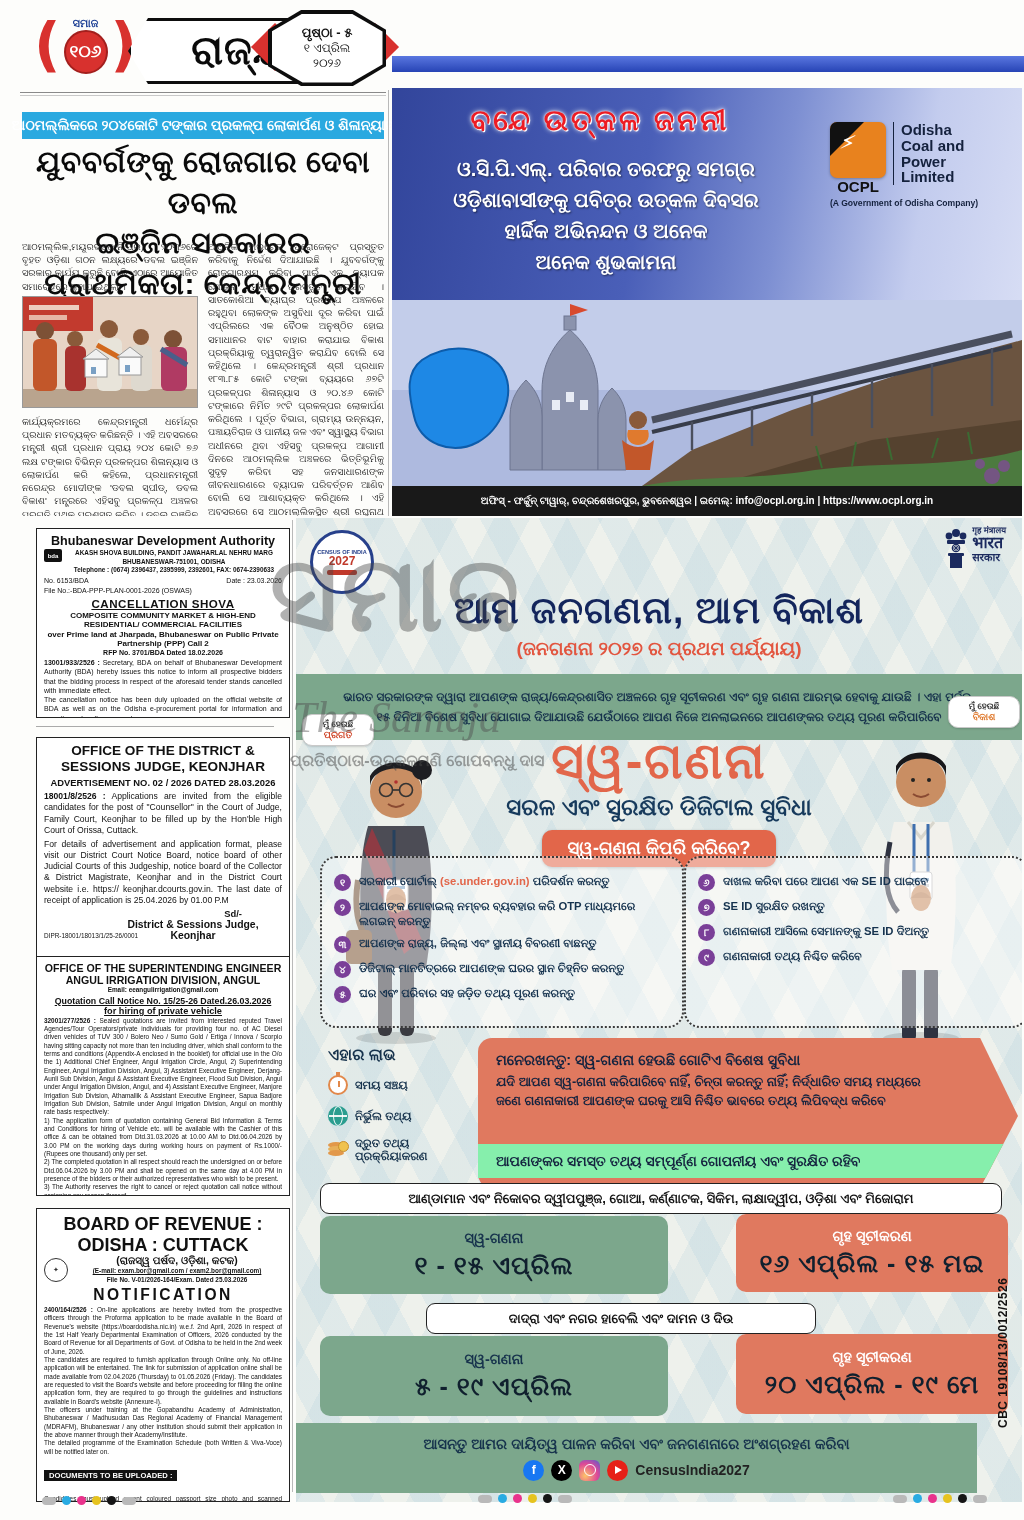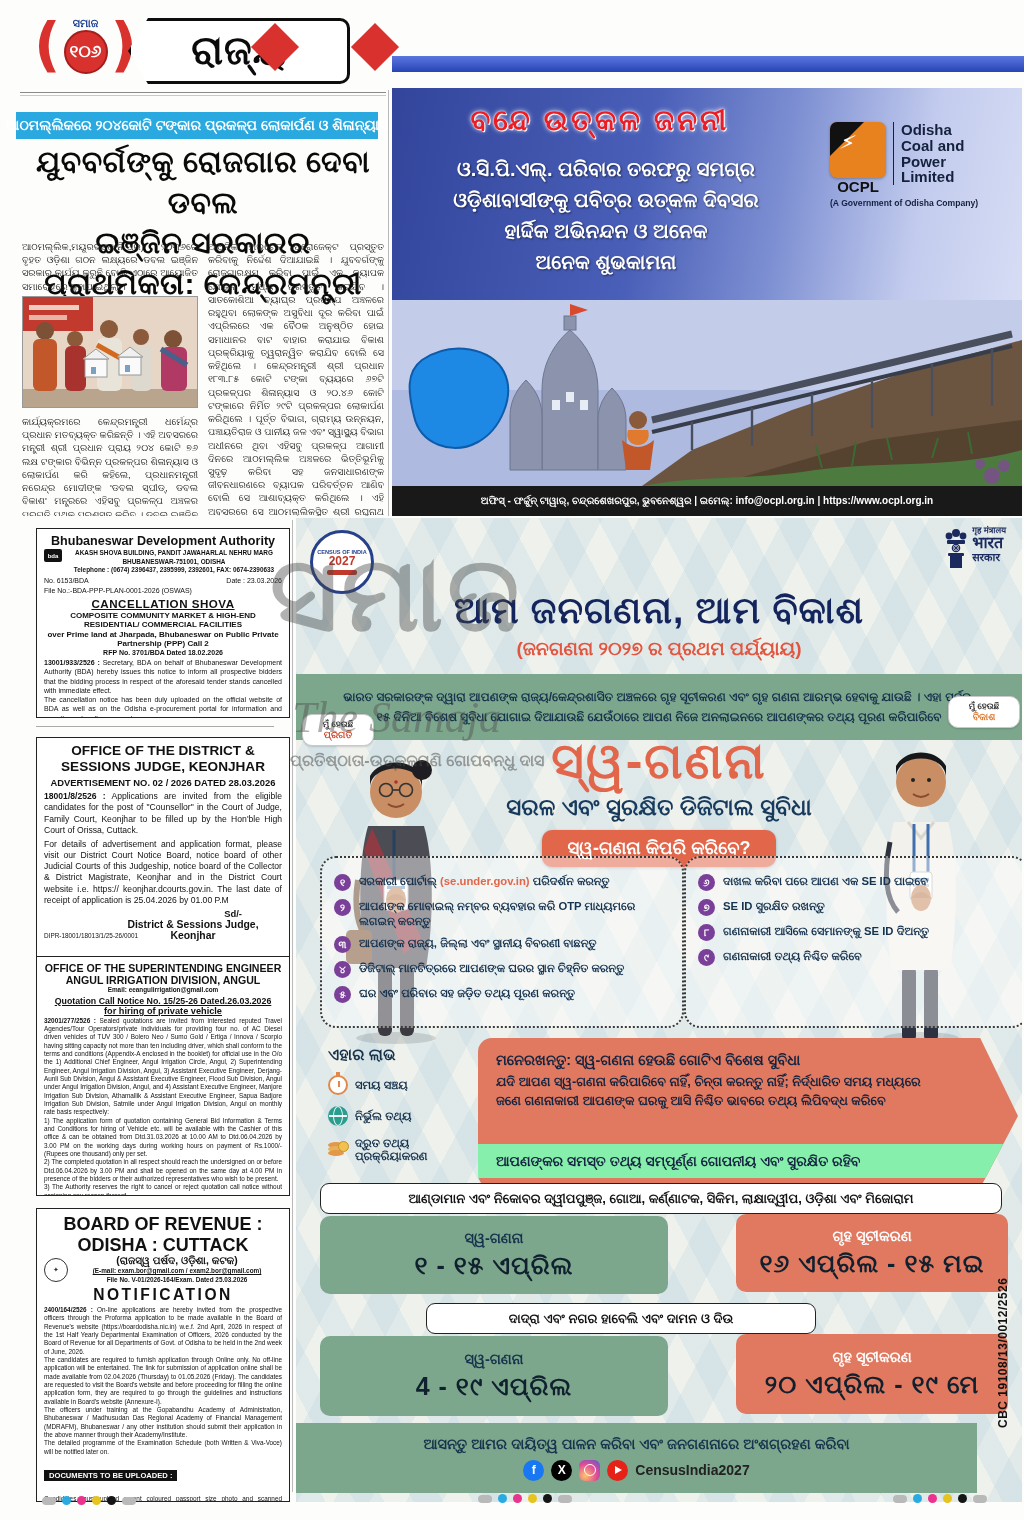--- a/index.html
+++ b/index.html
@@ -158,25 +158,32 @@
     </span>
     <span class="brak">)</span>
   </div>
 
   <div class="abs sec-banner" style="left:128px;top:18px;width:216px;height:60px">
     <span>ରାଜ୍ୟ</span>
   </div>
 
   <div class="abs red-diamond" style="left:258px;top:30px"></div>
   <div class="abs red-diamond" style="left:358px;top:30px"></div>
+  <div class="abs oct-outer" style="left:268px;top:10px;width:118px;height:76px">
+    <div class="oct-inner">
+      <span class="b" style="font-size:13px">ପୃଷ୍ଠା - ୫</span>
+      <span style="font-size:12px">୧ ଏପ୍ରିଲ</span>
+      <span style="font-size:12px">୨୦୨୬</span>
+    </div>
+  </div>
 
   <div class="abs mast-rule" style="left:20px;top:92px;width:366px"></div>
   <div class="abs top-blue" style="left:392px;top:56px;width:632px;height:16px"></div>
 
-  <div class="abs kicker" style="left:16px;top:112px;width:362px;height:27px">
+  <div class="abs kicker" style="left:22px;top:112px;width:362px;height:27px">
     <span class="nw">ଆଠମଲ୍ଲିକରେ ୨୦୪କୋଟି ଟଙ୍କାର ପ୍ରକଳ୍ପ ଲୋକାର୍ପଣ ଓ ଶିଳାନ୍ୟାସ</span>
   </div>
   <div class="abs headline" style="left:22px;top:142px;width:362px">
     <div>ଯୁବବର୍ଗଙ୍କୁ ରୋଜଗାର ଦେବା ଡବଲ</div>
     <div>ଇଞ୍ଜିନ ସରକାରର ପ୍ରାଥମିକତା: କେନ୍ଦ୍ରମନ୍ତ୍ରୀ</div>
   </div>
 
   <div class="abs" style="left:22px;top:240px;width:176px;height:276px;overflow:hidden">
     <div class="bodytxt">ଆଠମଲ୍ଲିକ,ମୟୂରଭଞ୍ଜ(ନି.ପ୍ର): ୨୦୩୬ରେ ବୃହତ ଓଡ଼ିଶା ଗଠନ ଲକ୍ଷ୍ୟରେ ଡବଲ ଇଞ୍ଜିନ ସରକାର କାର୍ଯ୍ୟ କରୁଛି ବୋଲି ଏଠାରେ ଆୟୋଜିତ ସମାରୋହରେ କୁହାଯାଇଥିଲା ।</div>
     <svg class="photo-frame" width="174" height="110" viewBox="0 0 174 110" style="margin:3px 0">
@@ -553,21 +560,21 @@
     <div class="abs dbox orange" style="left:440px;top:696px;width:272px;height:78px">
       <span class="lab">ଗୃହ ସୂଚୀକରଣ</span>
       <span class="dat">୧୬ ଏପ୍ରିଲ - ୧୫ ମଇ</span>
     </div>
 
     <div class="abs strip" style="left:130px;top:785px;width:388px;height:29px">
       <span class="nw">ଦାଦ୍ରା ଏବଂ ନଗର ହାବେଲି ଏବଂ ଦାମନ ଓ ଦିଉ</span>
     </div>
     <div class="abs dbox green" style="left:24px;top:818px;width:348px;height:80px">
       <span class="lab">ସ୍ୱ-ଗଣନା</span>
-      <span class="dat">4 - ୧୯ ଏପ୍ରିଲ</span>
+      <span class="dat">୫ - ୧୯ ଏପ୍ରିଲ</span>
     </div>
     <div class="abs dbox orange" style="left:440px;top:816px;width:272px;height:80px">
       <span class="lab">ଗୃହ ସୂଚୀକରଣ</span>
       <span class="dat">୨୦ ଏପ୍ରିଲ - ୧୯ ମେ</span>
     </div>
 
     <div class="abs vert" style="left:700px;top:660px;height:250px">CBC 19108/13/0012/2526</div>
 
     <div class="abs cen-foot" style="left:0;top:905px;width:681px;height:70px">
       <div class="cf-text">ଆସନ୍ତୁ ଆମର ଦାୟିତ୍ୱ ପାଳନ କରିବା ଏବଂ ଜନଗଣନାରେ ଅଂଶଗ୍ରହଣ କରିବା</div>

